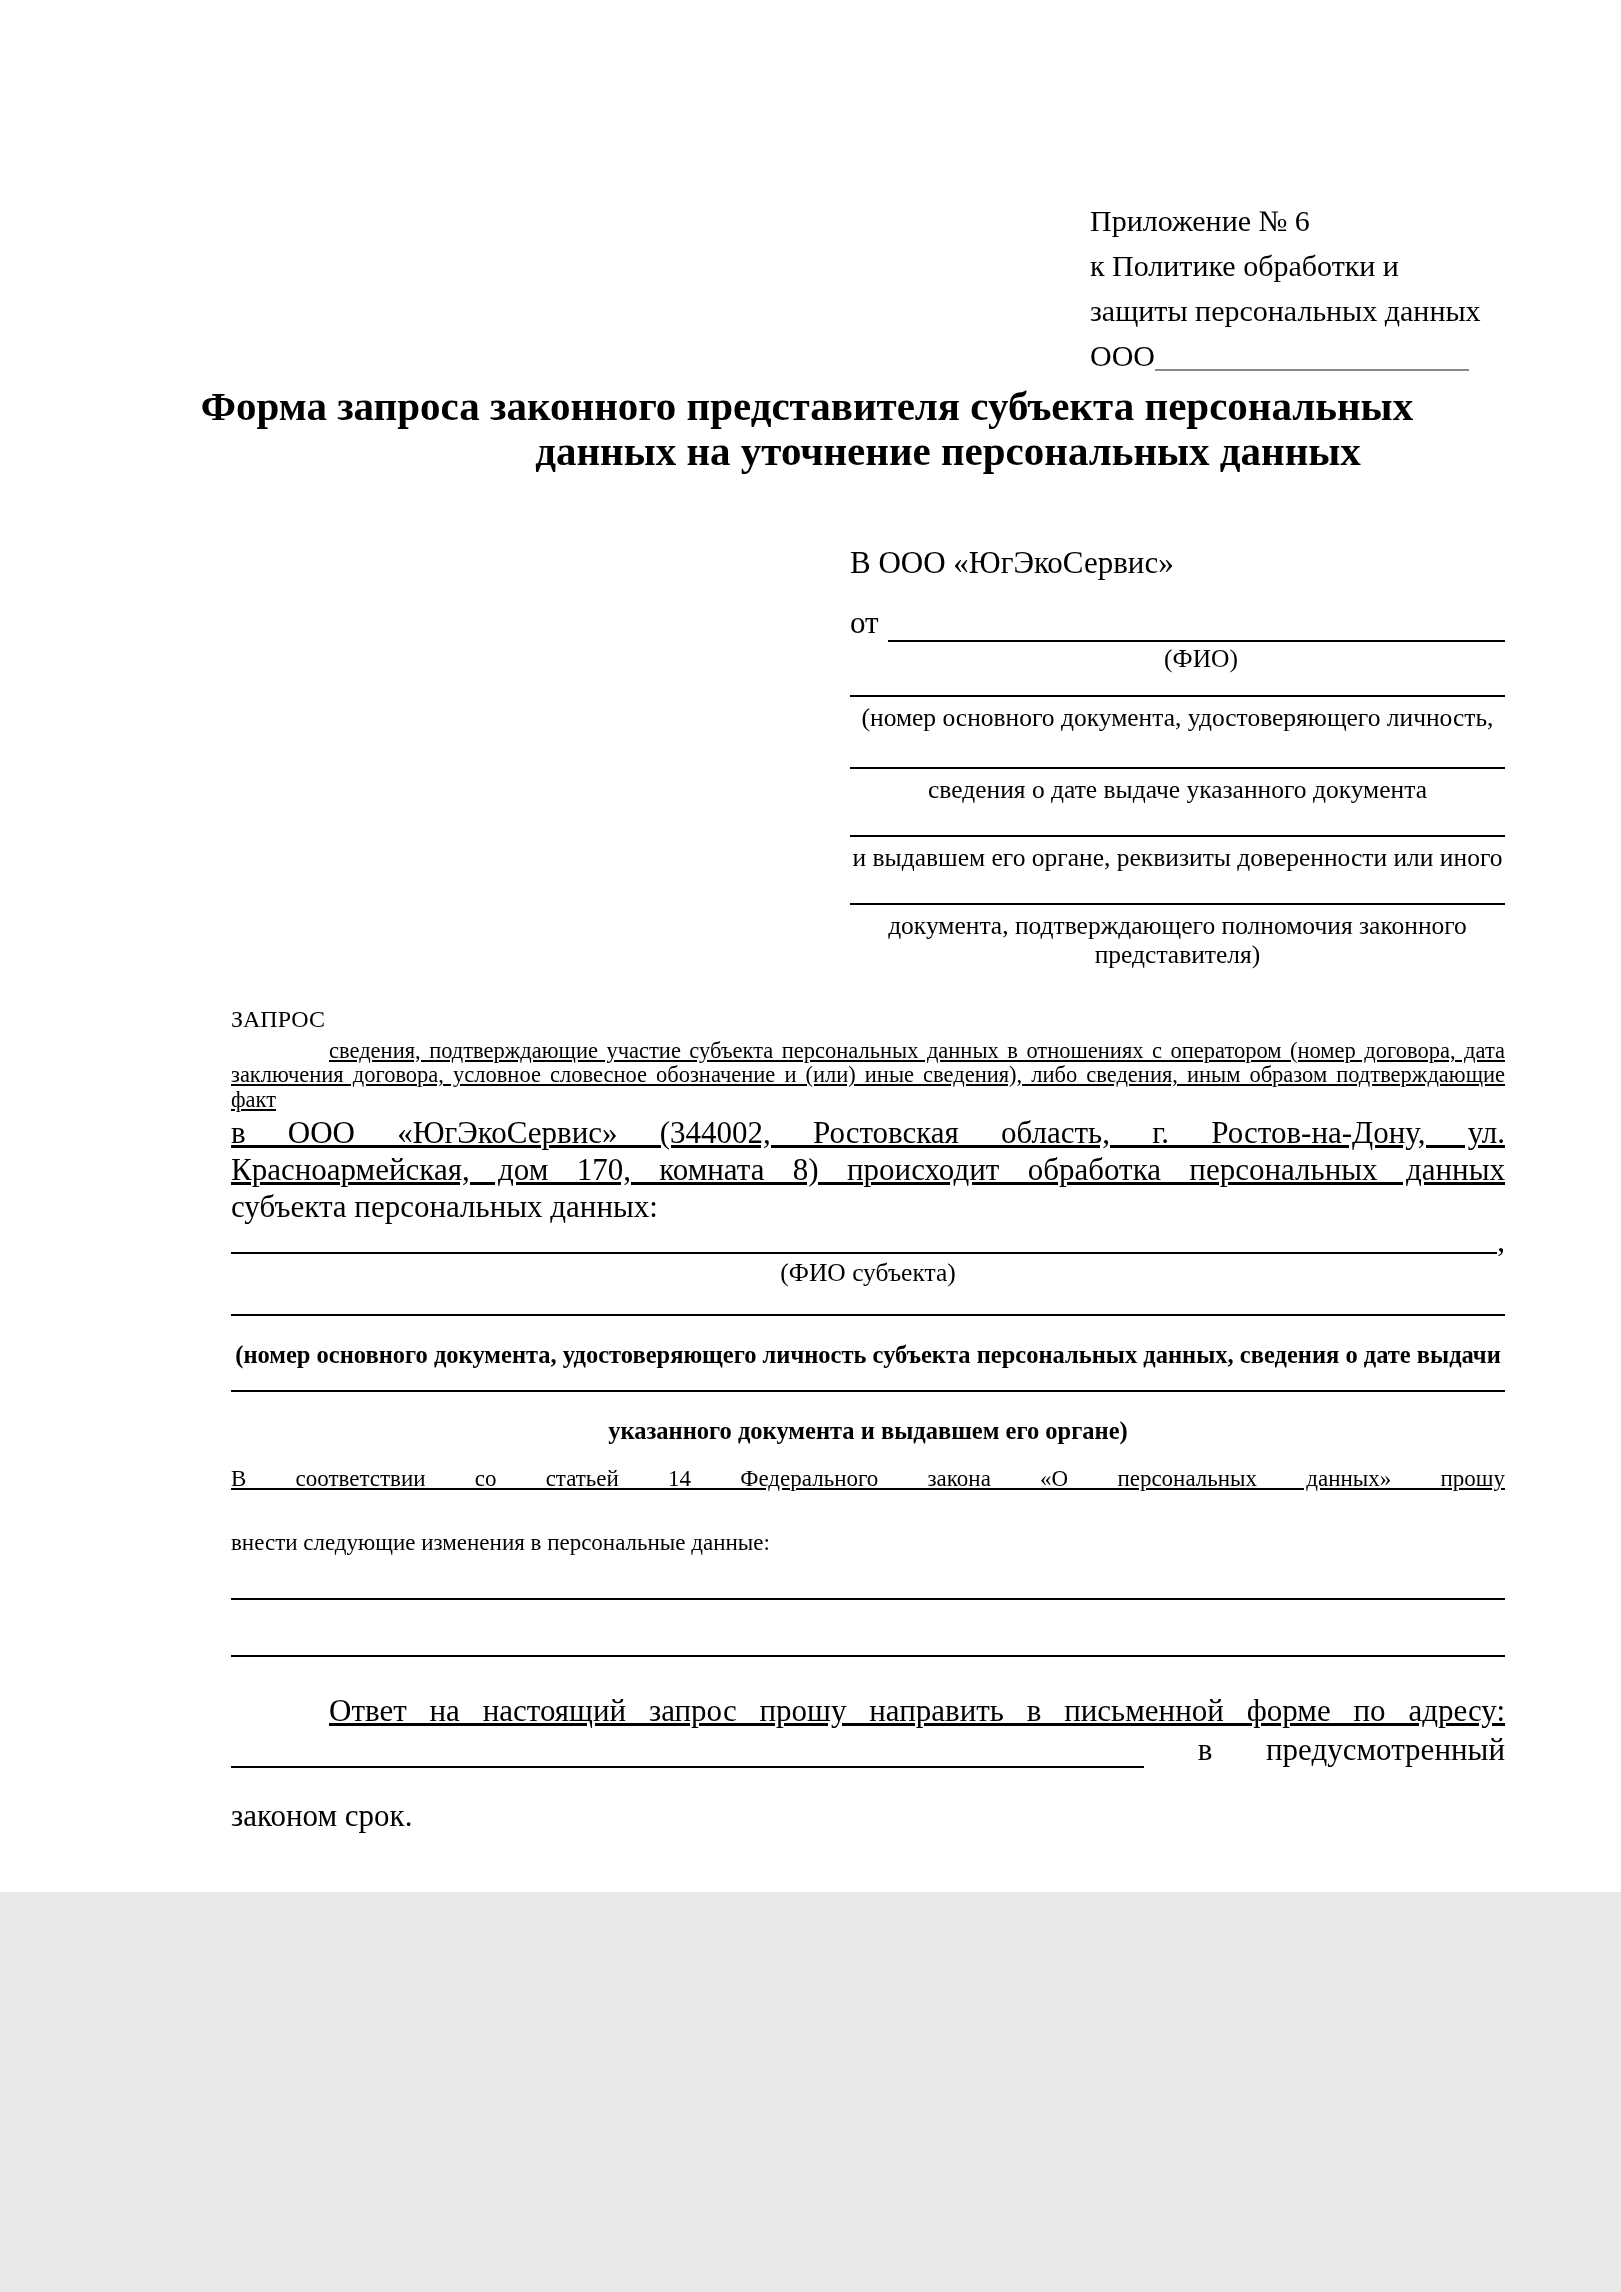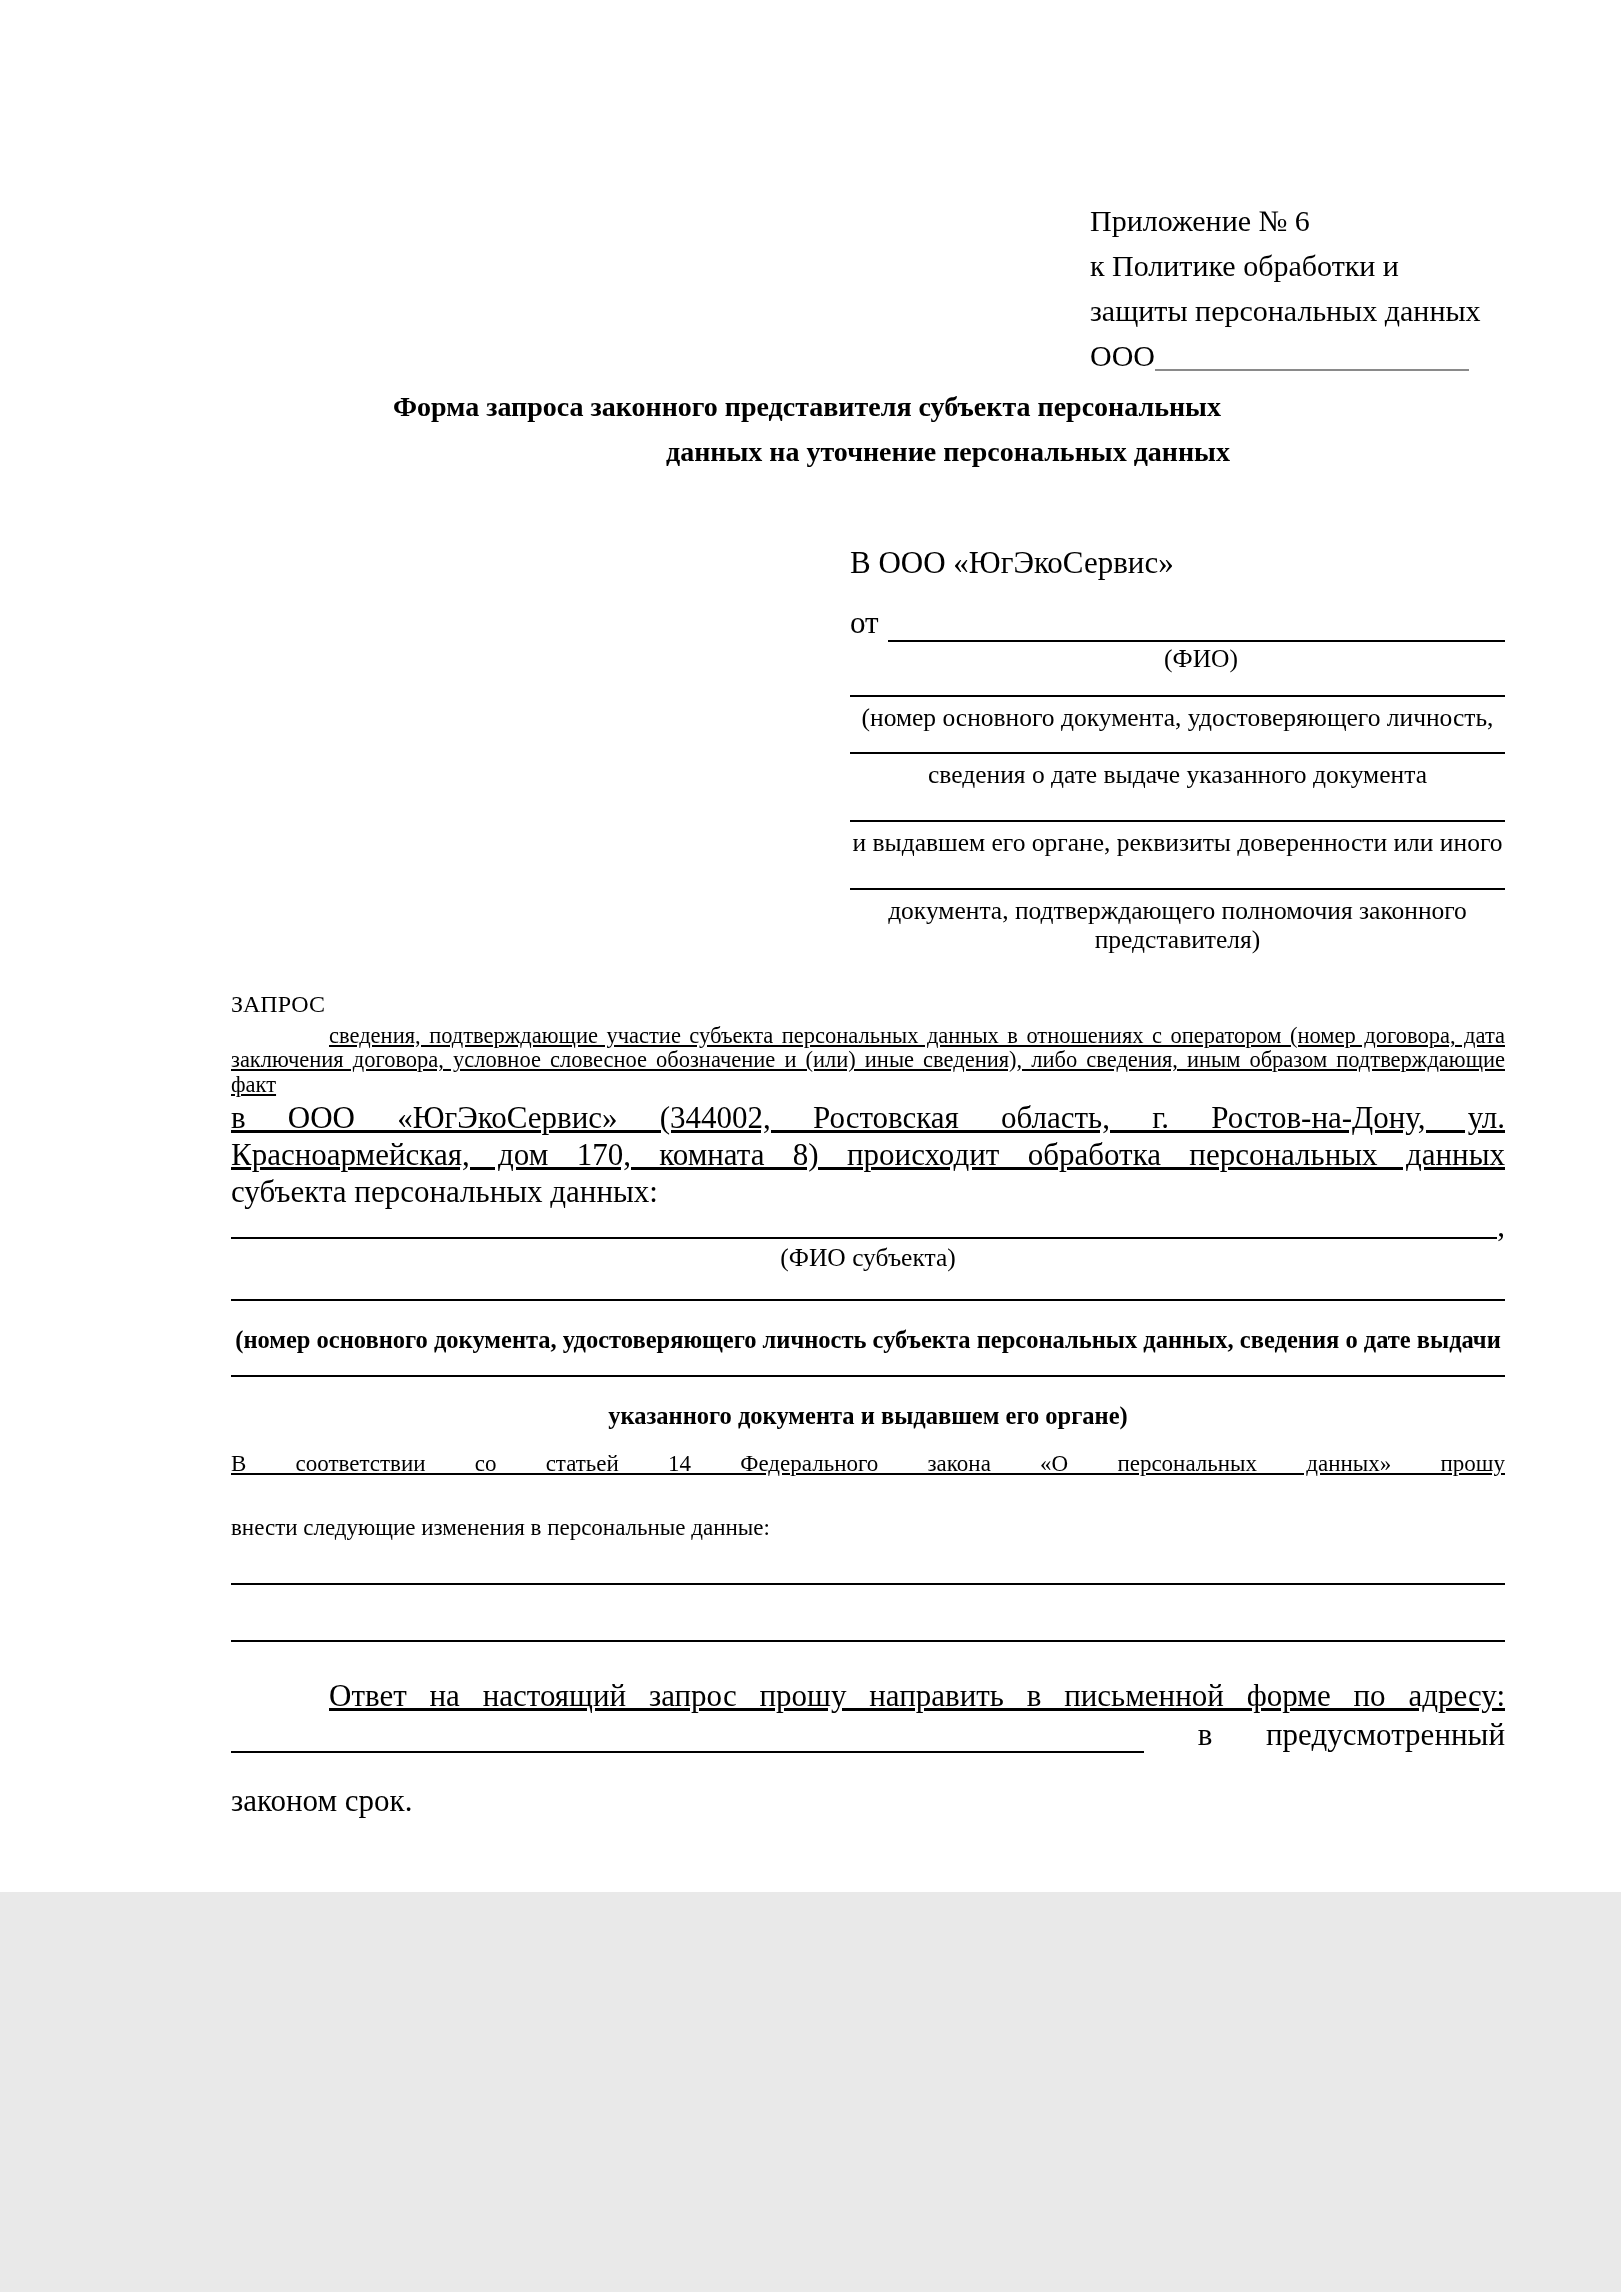--- a/index.html
+++ b/index.html
@@ -10,33 +10,33 @@
     background:#ffffff;
     color:#000;
     font-family:"Liberation Serif","DejaVu Serif",serif;
     padding-left:231px; padding-right:116px;
     overflow:hidden;
   }
   
   .appendix { margin-top:198px; margin-left:859px; font-size:30px; line-height:45px; }
   .ooo-line { display:inline-block; width:314px; height:29px; border-bottom:2px solid #8a8a8a; vertical-align:-4.9px; }
   
-  .form-title { margin-top:5.9px; font-size:28px; font-weight:bold; line-height:45px; text-align:center; }
+  .form-title { margin-top:5.9px; font-size:41px; font-weight:bold; line-height:45px; text-align:center; }
   .form-title .t1 { position:relative; left:-61px; }
   .form-title .t2 { position:relative; left:80px; }
   
   .addr-block { margin-top:69px; margin-left:619px; width:655px; font-size:31px; line-height:39px; }
   .from-row { display:flex; align-items:flex-end; margin-top:23.5px; height:37px; }
   .from-row .lead { margin-right:9.8px; }
   .iline { display:inline-block; border-bottom:2.9px solid #000; height:29px; }
   .grow { flex:1 1 auto; }
   .cap { font-size:25.5px; line-height:29px; text-align:center; }
   .fio-cap { margin-top:2px; padding-left:47px; }
   .addr-field { border-top:2.9px solid #000; padding-top:5.9px; }
-  .af1 { margin-top:21.6px; } .af2 { margin-top:20px; } .af3 { margin-top:31px; } .af4 { margin-top:31px; }
+  .af1 { margin-top:21.6px; } .af2 { margin-top:35px; } .af3 { margin-top:31px; } .af4 { margin-top:31px; }
   
   .request-heading { margin-top:31px; font-size:24px; line-height:39px; text-align:left; }
   .accordance-row { display:flex; align-items:flex-end; margin-top:21.6px; height:37px; padding-left:103px; font-size:31px; }
   .accordance-row .lead { margin-right:7.8px; white-space:nowrap; }
   .fineprint { font-size:22.5px; line-height:24.5px; }
   .fp1 { padding-left:98px; }
   .spread { text-align:justify; text-align-last:justify;text-decoration:underline; }
   .body-par { margin-top:2px; font-size:31px; line-height:37px; }
   .subject-row { display:flex; align-items:flex-end; height:29px; font-size:31px; }
   .subject-row .comma { line-height:27.4px; }

